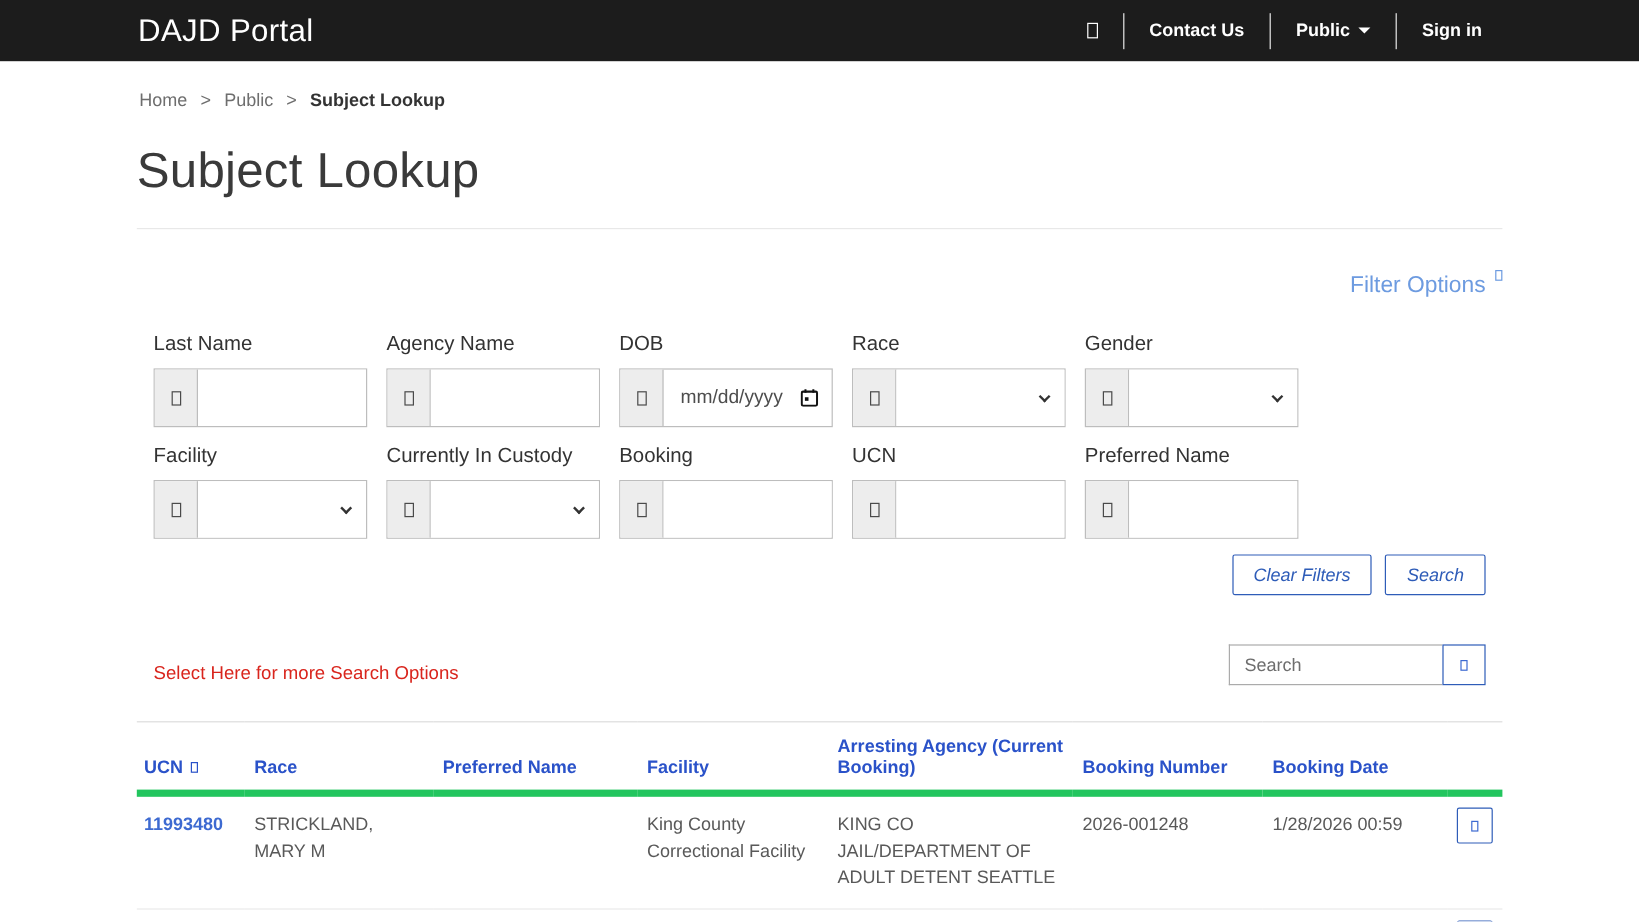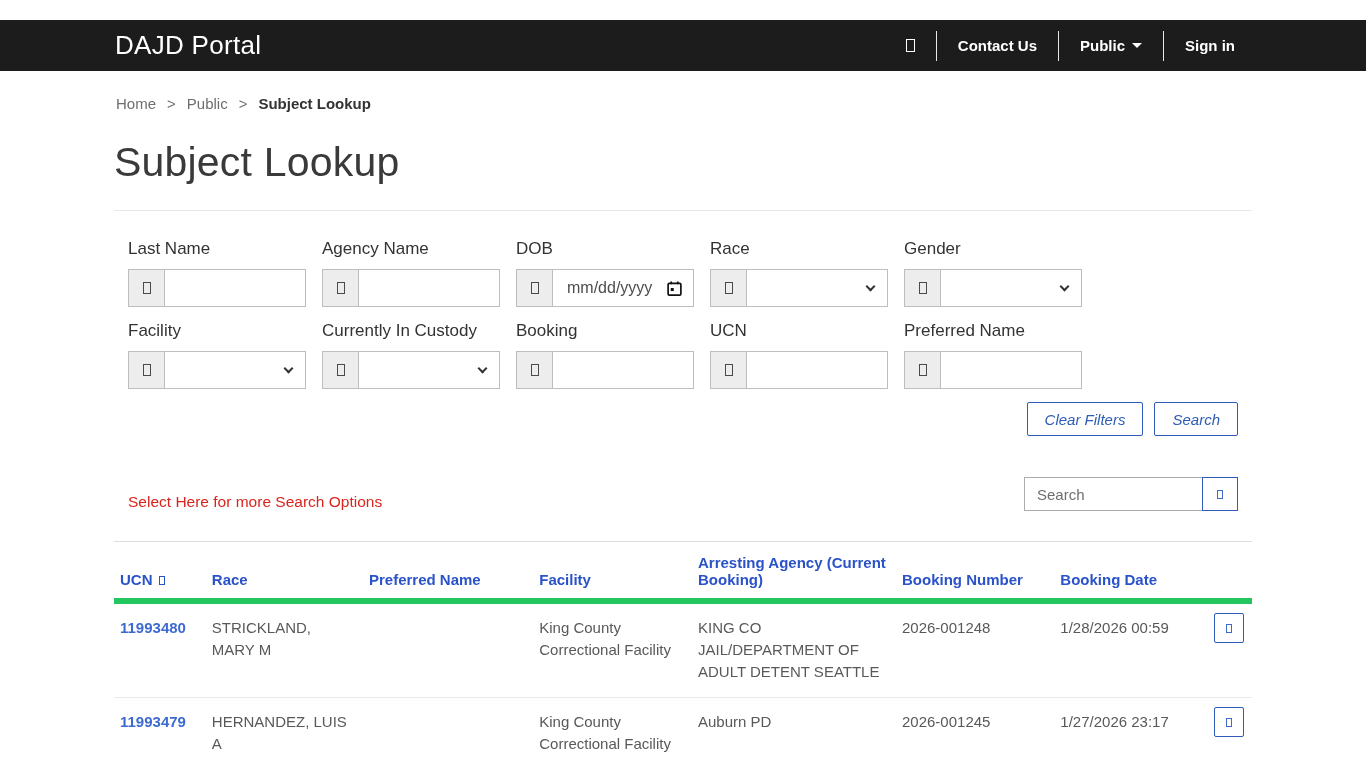--- a/index.html
+++ b/index.html
@@ -7,21 +7,20 @@
   body {
     width:1366px; height:768px; overflow:hidden;
     background:#fff; color:#333;
     font-family:"Liberation Sans","DejaVu Sans",sans-serif;
   }
 
   
   .navbar {
     height:51px; background:#1c1c1c; display:flex; align-items:center;
     padding:0 110px 0 115px;
-    margin-top:20px;
   }
   .brand { color:#fff; font-size:26px; font-weight:400; letter-spacing:.3px; }
   .nav-right { margin-left:auto; display:flex; align-items:center; color:#fff; }
   .nav-link { font-size:15px; font-weight:700; color:#fff; padding:0 21px; cursor:pointer; white-space:nowrap; display:flex; align-items:center; gap:7px; }
   .nav-icon-btn { padding:0 21px; cursor:pointer; display:flex; align-items:center; }
   .nav-sep { width:1px; height:30px; background:#e8e8e8; }
 
   
   .tofu { display:inline-block; border:1px solid currentColor; }
   .tofu-nav { width:9px; height:13px; }
@@ -47,21 +46,21 @@
   .filter-options-row { display:flex; justify-content:flex-end; margin-top:36px; }
   .filter-options { color:#6d9be0; font-size:19px; cursor:pointer; display:flex; align-items:flex-start; gap:8px; }
   .filter-options .tofu-xs { margin-top:-2px; }
 
   
   .form-area { padding:0 14px; }
   .fgrid { display:grid; grid-template-columns:repeat(5,178px); column-gap:16px; }
   .fgrid.row1 { margin-top:28px; }
   .fgrid.row2 { margin-top:14px; }
   .flabel { font-size:17px; color:#333; margin-bottom:10px; font-weight:400; }
-  .igroup { display:flex; height:38px; border:1px solid #bdbdbd; background:#fff; }
+  .igroup { display:flex; height:49px; border:1px solid #bdbdbd; background:#fff; }
   .iaddon {
     width:36px; flex:0 0 36px; background:#ededed; border-right:1px solid #bdbdbd;
     display:flex; align-items:center; justify-content:center; color:#4a4a4a;
   }
   .itext { border:none; outline:none; flex:1; min-width:0; font-size:15px; padding:0 8px; color:#333; background:#fff; }
   .iselect { flex:1; display:flex; align-items:center; justify-content:flex-end; padding-right:13px; cursor:pointer; background:#fff; }
   .chev { width:7px; height:7px; border-right:2px solid #333; border-bottom:2px solid #333; transform:rotate(45deg); margin-top:-3px; }
   .idate { flex:1; display:flex; align-items:center; padding:0 11px 0 14px; font-size:16px; color:#4d4d4d; cursor:text; }
   .idate .cal { margin-left:auto; display:flex; align-items:center; }
 
@@ -136,20 +135,26 @@
   <div class="breadcrumb">
     <span class="crumb">Home</span>
     <span>&gt;</span>
     <span class="crumb">Public</span>
     <span>&gt;</span>
     <span class="crumb-active">Subject Lookup</span>
   </div>
 
   <h1 class="page-title">Subject Lookup</h1>
 
+  <div class="filter-options-row">
+    <div class="filter-options">
+      <span>Filter Options</span>
+      <span class="tofu tofu-xs"></span>
+    </div>
+  </div>
 
   <div class="form-area">
     <div class="fgrid row1">
 
       <div>
         <div class="flabel">Last Name</div>
         <div class="igroup">
           <span class="iaddon">
               <span class="tofu tofu-sm"></span>
             </span>

